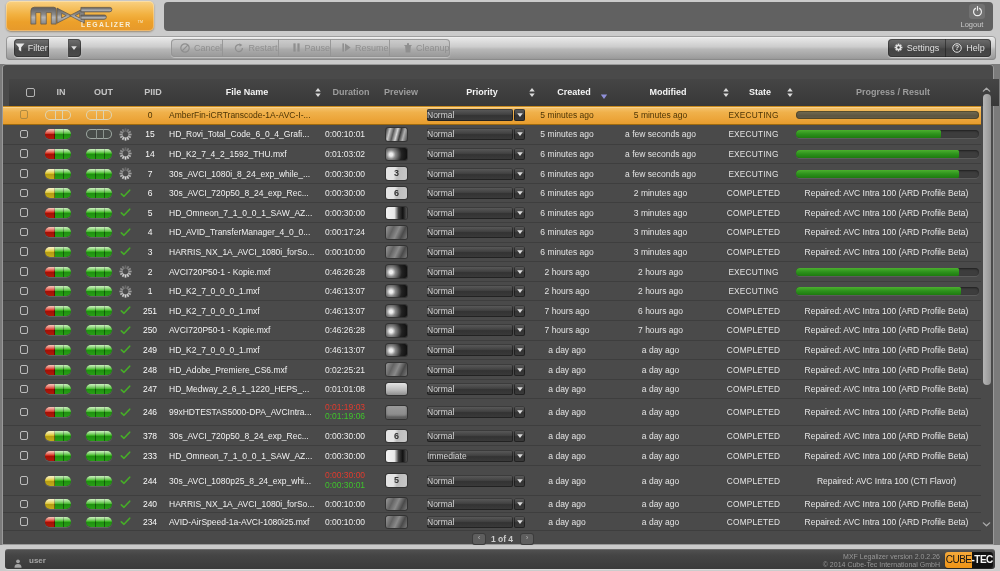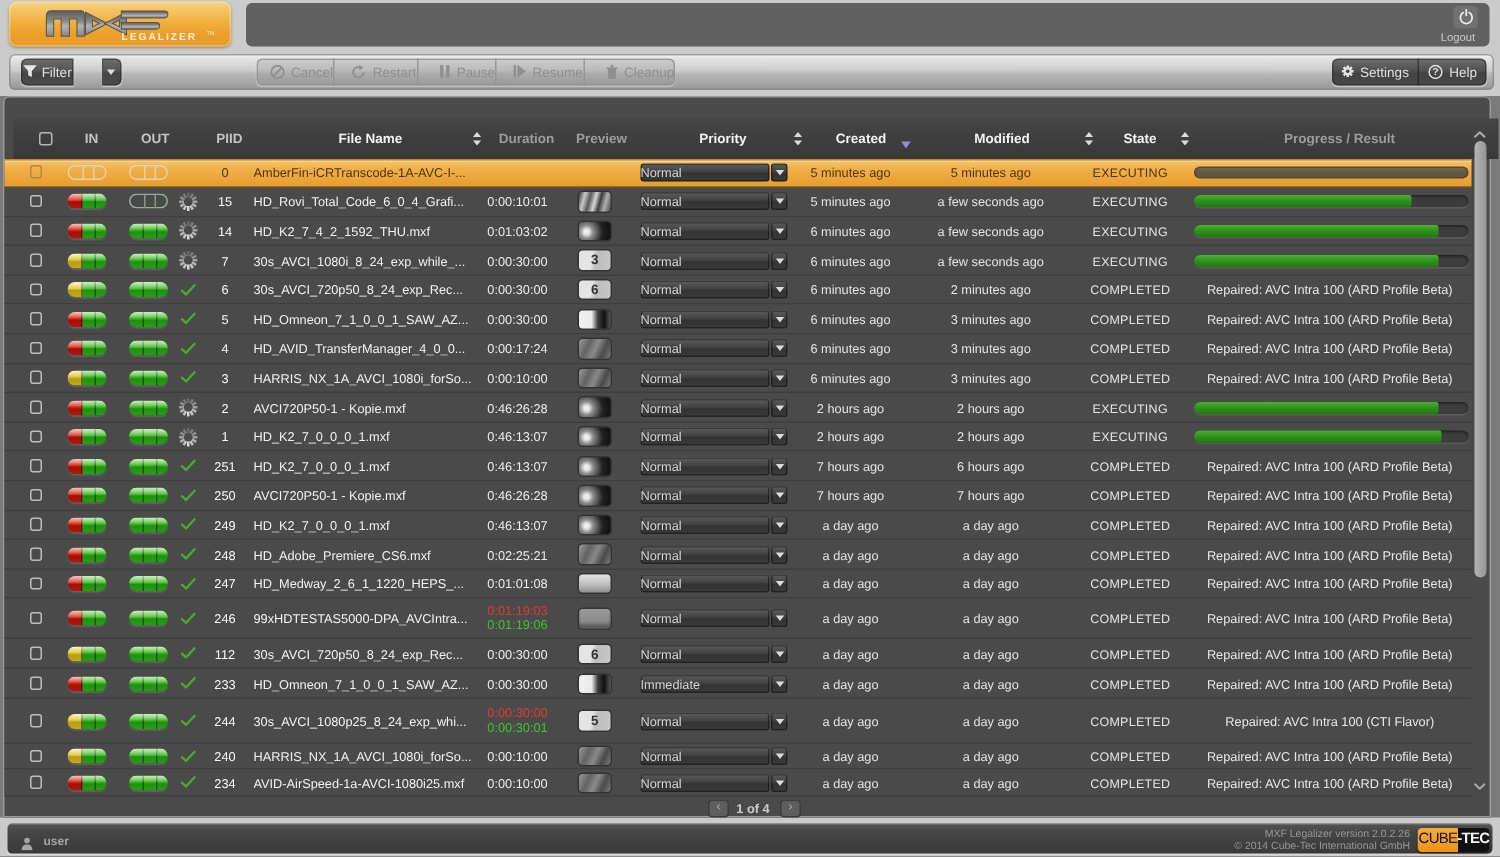--- a/index.html
+++ b/index.html
@@ -860,21 +860,21 @@
           <span class="s1 sg"></span>
           <span class="s2 sg"></span>
           <span class="s3 sg"></span>
           <b class="gl"></b>
         </div>
         <span class="ic">
           <svg class="chk" width="11" height="9" viewBox="0 0 11 9">
 <path d="M1.3 4.8 L4 7.3 L9.7 1.2" fill="none" stroke="#46ad27" stroke-width="1.6" stroke-linecap="round" stroke-linejoin="round"></path>
           </svg>
         </span>
-        <span class="piid">112</span>
+        <span class="piid">378</span>
         <span class="fname">30s_AVCI_720p50_8_24_exp_Rec...</span>
         <span class="dur">0:00:30:00</span>
         <div class="prev pnum">6</div>
         <span class="prio">Normal</span>
         <span class="parr">
           <svg width="6" height="4" viewBox="0 0 6 4">
             <path d="M3 4 L0.2 0.3 H5.8 Z" fill="#dcdcdc"></path>
           </svg>
         </span>
         <span class="cre">a day ago</span>

